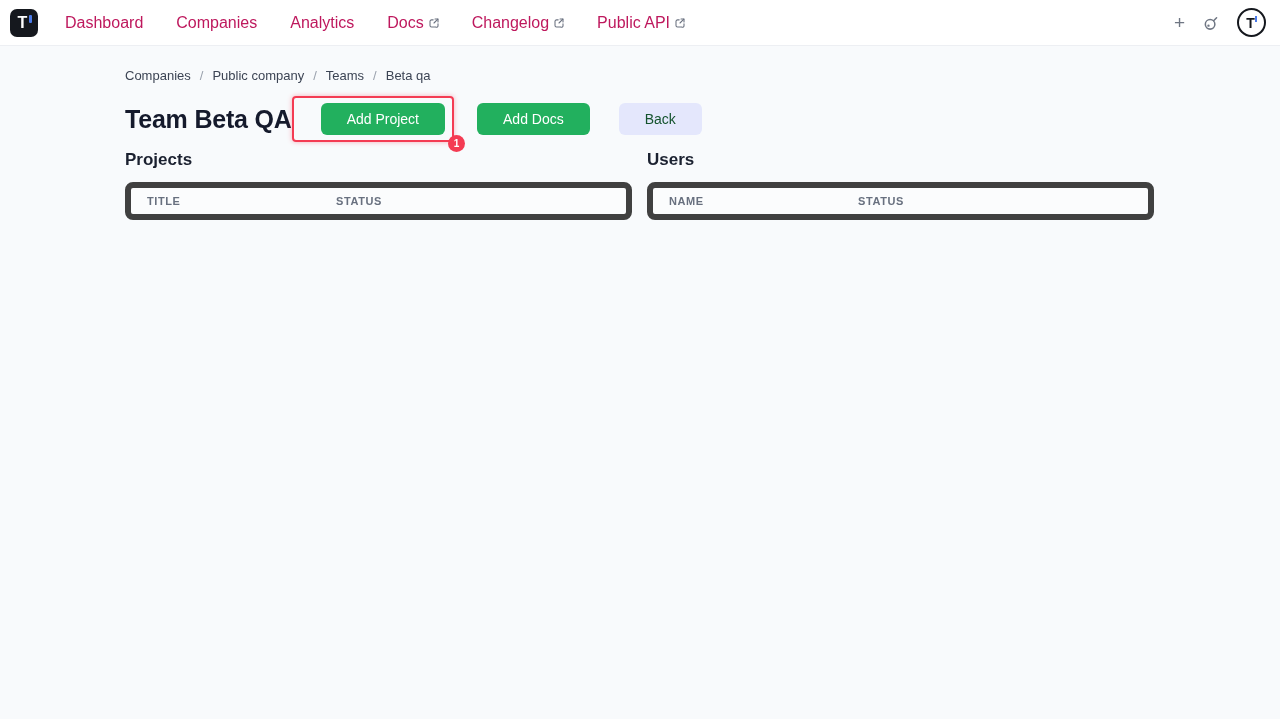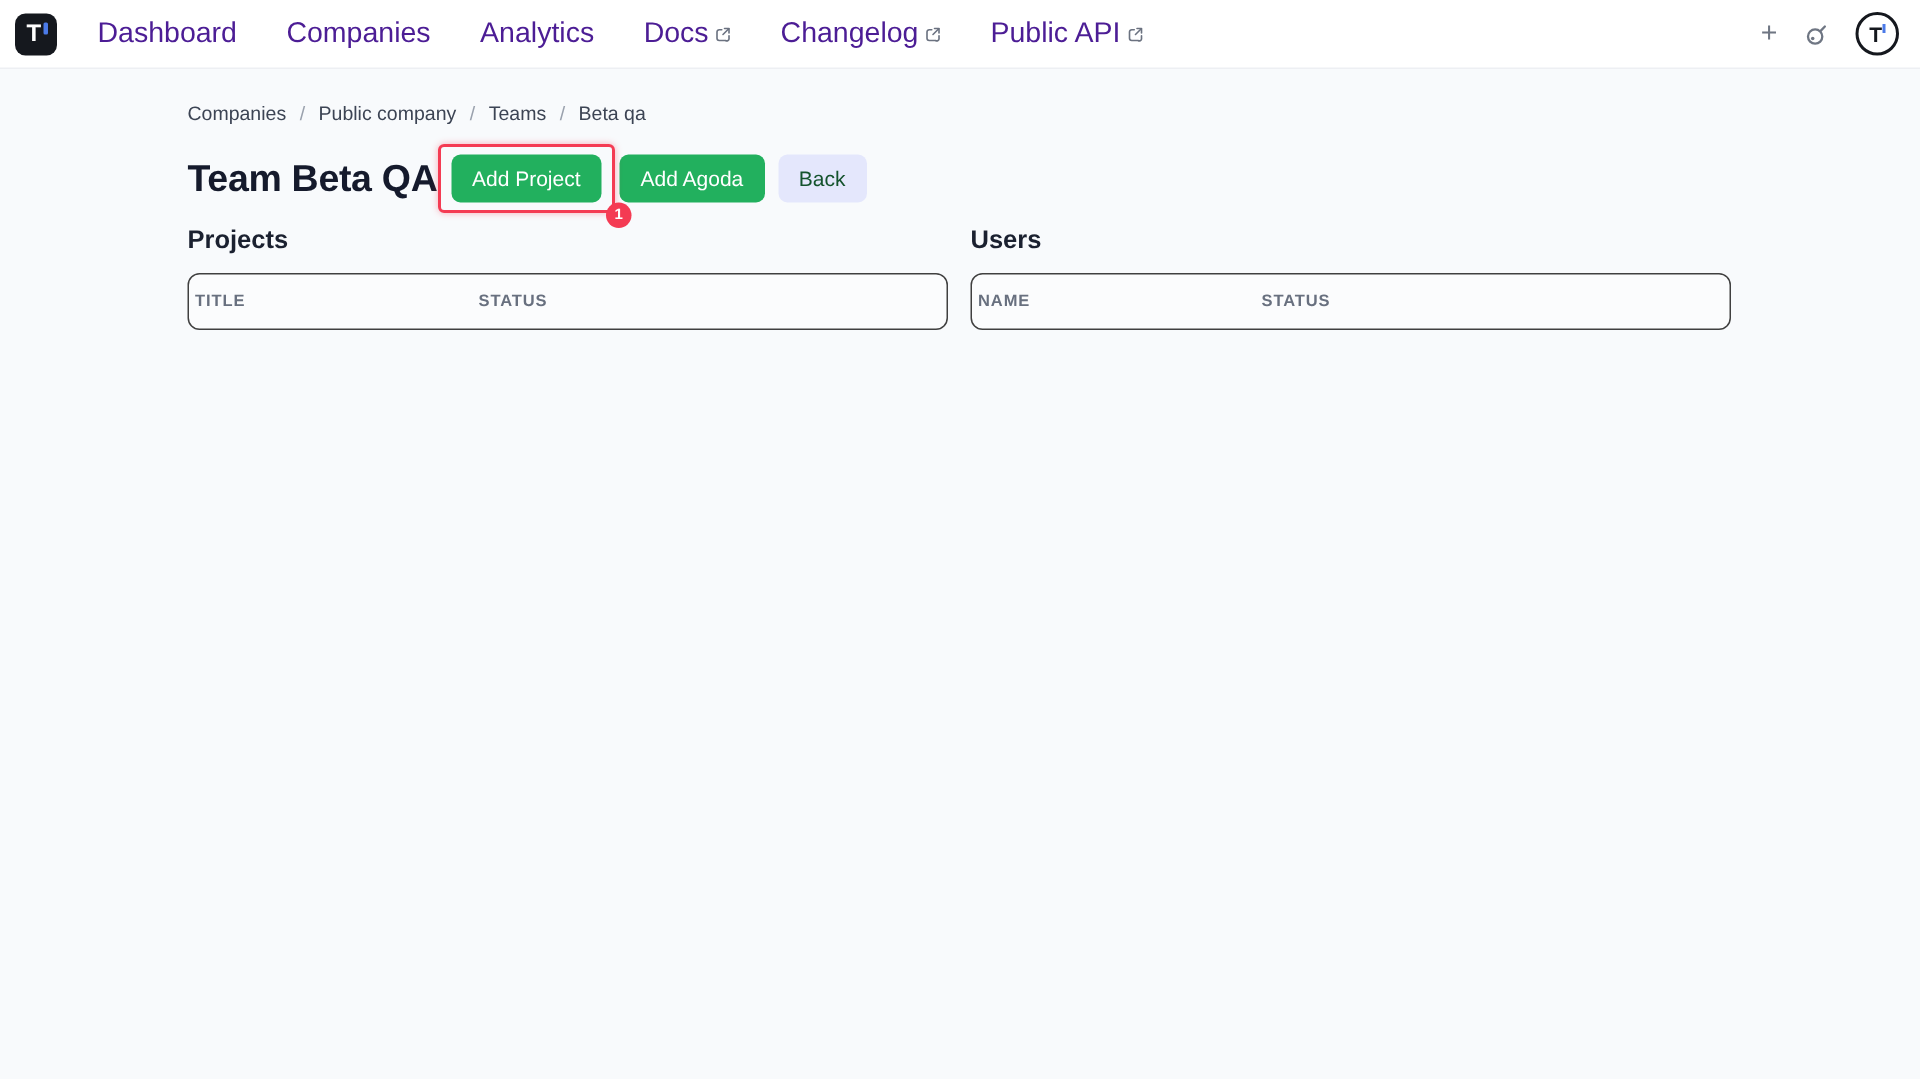--- a/index.html
+++ b/index.html
@@ -29,21 +29,21 @@
     color: #ffffff; font-weight: bold; font-size: 16px; line-height: 1;
     margin-right: 3px;
   }
   .brand .brand-tick {
     position: absolute; width: 3px; height: 8px; top: 6px; right: 6px;
     background: var(--brand_blue, #4b7ae8); border-radius: 1px;
   }
   .mainnav { display: flex; gap: 33px; margin-left: 27px; }
   .nav-item {
     display: inline-flex; align-items: center; gap: 5px;
-    font-size: 19px; color: #4c1d95; text-decoration: none; cursor: pointer;
+    font-size: 16px; color: #be185d; text-decoration: none; cursor: pointer;
     white-space: nowrap;
   }
   .ext-icon { color: #6b7280; display: inline-flex; }
   .nav-right { margin-left: auto; display: flex; align-items: center; gap: 17px; }
   .icon-btn {
     background: none; border: none; padding: 0; cursor: pointer;
     color: #6f7683; display: inline-flex; align-items: center; justify-content: center;
   }
   .plus-btn { font-size: 19px; line-height: 1; color: #6f7683; font-weight: 400; }
   .avatar {
@@ -62,23 +62,24 @@
 
   .breadcrumb { display: flex; align-items: center; gap: 9px; font-size: 13px; color: #3c4454; }
   .crumb { cursor: pointer; text-decoration: none; color: #3c4454; white-space: nowrap; }
   .crumb-sep { color: #9aa1ad; }
 
   .title-row { display: flex; align-items: center; margin-top: 13px; height: 46px; }
   .page-title { margin: 0; font-size: 25px; font-weight: bold; color: #151a2c; letter-spacing: -0.2px; }
 
   .actions { display: flex; align-items: center; gap: 9px; }
   .btn {
-    height: 32px; padding: 0 14px; border: none; border-radius: 6px;
+    height: 32px; padding: 0 26px; border: none; border-radius: 6px;
     font-size: 14px; font-weight: 500; font-family: inherit; cursor: pointer;
     white-space: nowrap;
+    margin-left: 20px;
   }
   .btn-green { background: var(--primary_green, #22b05e); color: #ffffff; }
   .btn-back { background: var(--back_button_bg, #e4e7fc); color: #14532d; }
 
   .annot-box {
     position: relative; display: inline-flex;
     padding: 5px 7px; margin-right: -6px;
     border: 2.5px solid var(--annotation_red, #f43b53);
     border-radius: 4px;
     box-shadow: 0 0 5px rgba(244, 59, 83, 0.4);
@@ -89,23 +90,23 @@
     background: var(--annotation_red, #f43b53); color: #ffffff;
     font-size: 10px; font-weight: bold;
     display: flex; align-items: center; justify-content: center;
   }
 
   .columns { display: flex; gap: 15px; margin-top: 8px; }
   .col-section { width: 507px; }
   .section-heading { margin: 0 0 12px; font-size: 17px; font-weight: bold; color: #1b2130; }
   .table-card {
     height: 38px; background: #fbfcfd;
-    border: 1px solid #404040; border-radius: 8px;
+    border: 6px solid #404040; border-radius: 8px;
     display: grid; grid-template-columns: 189px 1fr; align-items: center;
-    padding: 0 4px;
+    padding: 0 16px;
   }
   .th {
     font-size: 11px; font-weight: bold; color: #68707f;
     letter-spacing: 0.6px; text-transform: uppercase;
   }
 </style>
 </head>
 <body>
 
 <header class="topbar">
@@ -179,21 +180,21 @@
   </div>
 
   <div class="title-row">
     <h1 class="page-title">Team Beta QA</h1>
 
     <div class="actions">
       <span class="annot-box">
         <button class="btn btn-green">Add Project</button>
         <span class="annot-badge">1</span>
       </span>
-      <button class="btn btn-green">Add Agoda</button>
+      <button class="btn btn-green">Add Docs</button>
       <button class="btn btn-back">Back</button>
     </div>
   </div>
 
   <div class="columns">
 
     <section class="col-section">
       <h2 class="section-heading">Projects</h2>
       <div class="table-card">
         <span class="th">TITLE</span>

